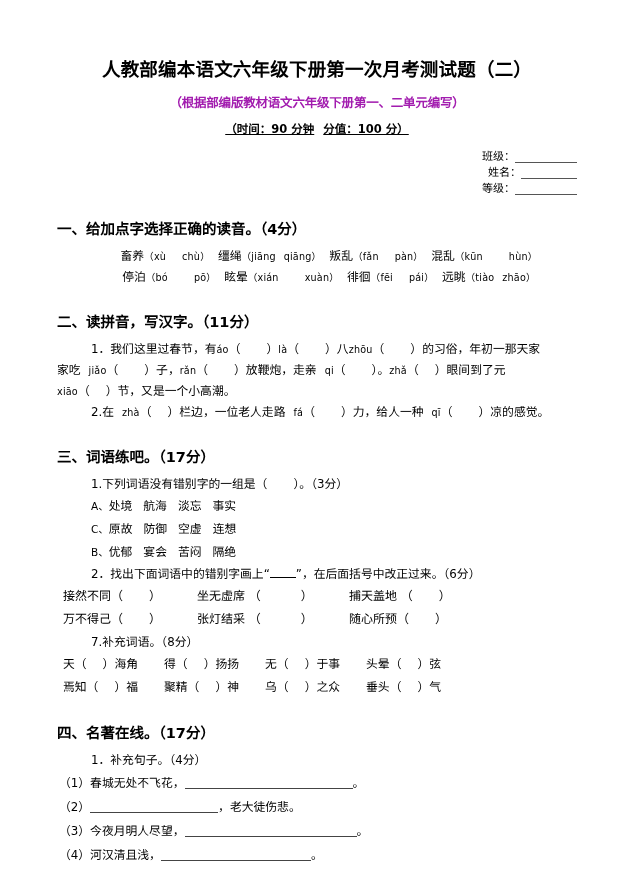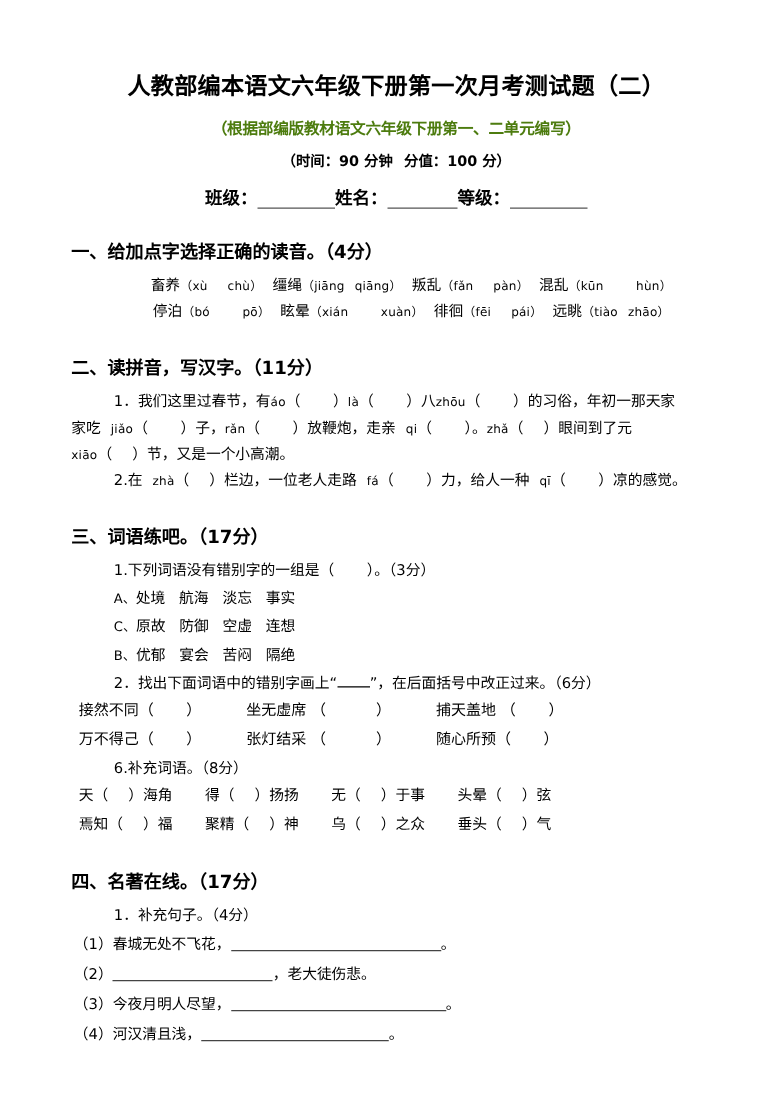--- a/index.html
+++ b/index.html
@@ -30,40 +30,42 @@
     font-weight: bold;
     letter-spacing: 0.2px;
     margin: 18px 0 0 0;
     line-height: 1.3;
     white-space: nowrap;
   }
   .doc-subtitle {
     text-align: center;
     font-size: 12.5px;
     font-weight: bold;
-    color: #4d7c0f;
+    color: #a21caf;
     margin: 10px 0 0 0;
     letter-spacing: -0.2px;
     white-space: nowrap;
   }
   .doc-meta {
     text-align: center;
     font-size: 11.5px;
     font-weight: bold;
     margin: 9px 0 0 0;
+    text-decoration: underline;
   }
   .doc-meta .gap { display: inline-block; width: 9px; }
 
   .info-row {
     display: flex;
     justify-content: center;
     align-items: flex-end;
     margin: 11px 0 0 0;
-    font-size: 14px;
-    font-weight: bold;
+    font-size: 11px;
+    font-weight: normal;
+    flex-direction: column;
   }
   .info-field {
     display: flex;
     align-items: flex-end;
     white-space: nowrap;
   }
   .info-label { display: inline-block; }
   .blank-line {
     display: inline-block;
     border-bottom: 1px solid #555;
@@ -237,21 +239,21 @@
 
     <div class="corr-row">
       <span><span>接然不同（</span><span class="paren-gap"></span><span>）</span></span><span class="sp-xl"></span><span><span>坐无虚席 （</span><span class="paren-gap-l"></span><span>）</span></span><span class="sp-xl"></span><span><span>捕天盖地 （</span><span class="paren-gap"></span><span>）</span></span>
     </div>
 
     <div class="corr-row">
       <span><span>万不得己（</span><span class="paren-gap"></span><span>）</span></span><span class="sp-xl"></span><span><span>张灯结采 （</span><span class="paren-gap-l"></span><span>）</span></span><span class="sp-xl"></span><span><span>随心所预（</span><span class="paren-gap"></span><span>）</span></span>
     </div>
 
     <div class="q-line indent2">
-      <span>6.补充词语。（8分）</span>
+      <span>7.补充词语。（8分）</span>
     </div>
 
     <div class="fill-row">
       <span><span>天（</span><span class="paren-gap-s"></span><span>）海角</span></span><span class="sp-l"></span><span><span>得（</span><span class="paren-gap-s"></span><span>）扬扬</span></span><span class="sp-l"></span><span><span>无（</span><span class="paren-gap-s"></span><span>）于事</span></span><span class="sp-l"></span><span><span>头晕（</span><span class="paren-gap-s"></span><span>）弦</span></span>
     </div>
 
     <div class="fill-row">
       <span><span>焉知（</span><span class="paren-gap-s"></span><span>）福</span></span><span class="sp-l"></span><span><span>聚精（</span><span class="paren-gap-s"></span><span>）神</span></span><span class="sp-l"></span><span><span>乌（</span><span class="paren-gap-s"></span><span>）之众</span></span><span class="sp-l"></span><span><span>垂头（</span><span class="paren-gap-s"></span><span>）气</span></span>
     </div>
   </div>

